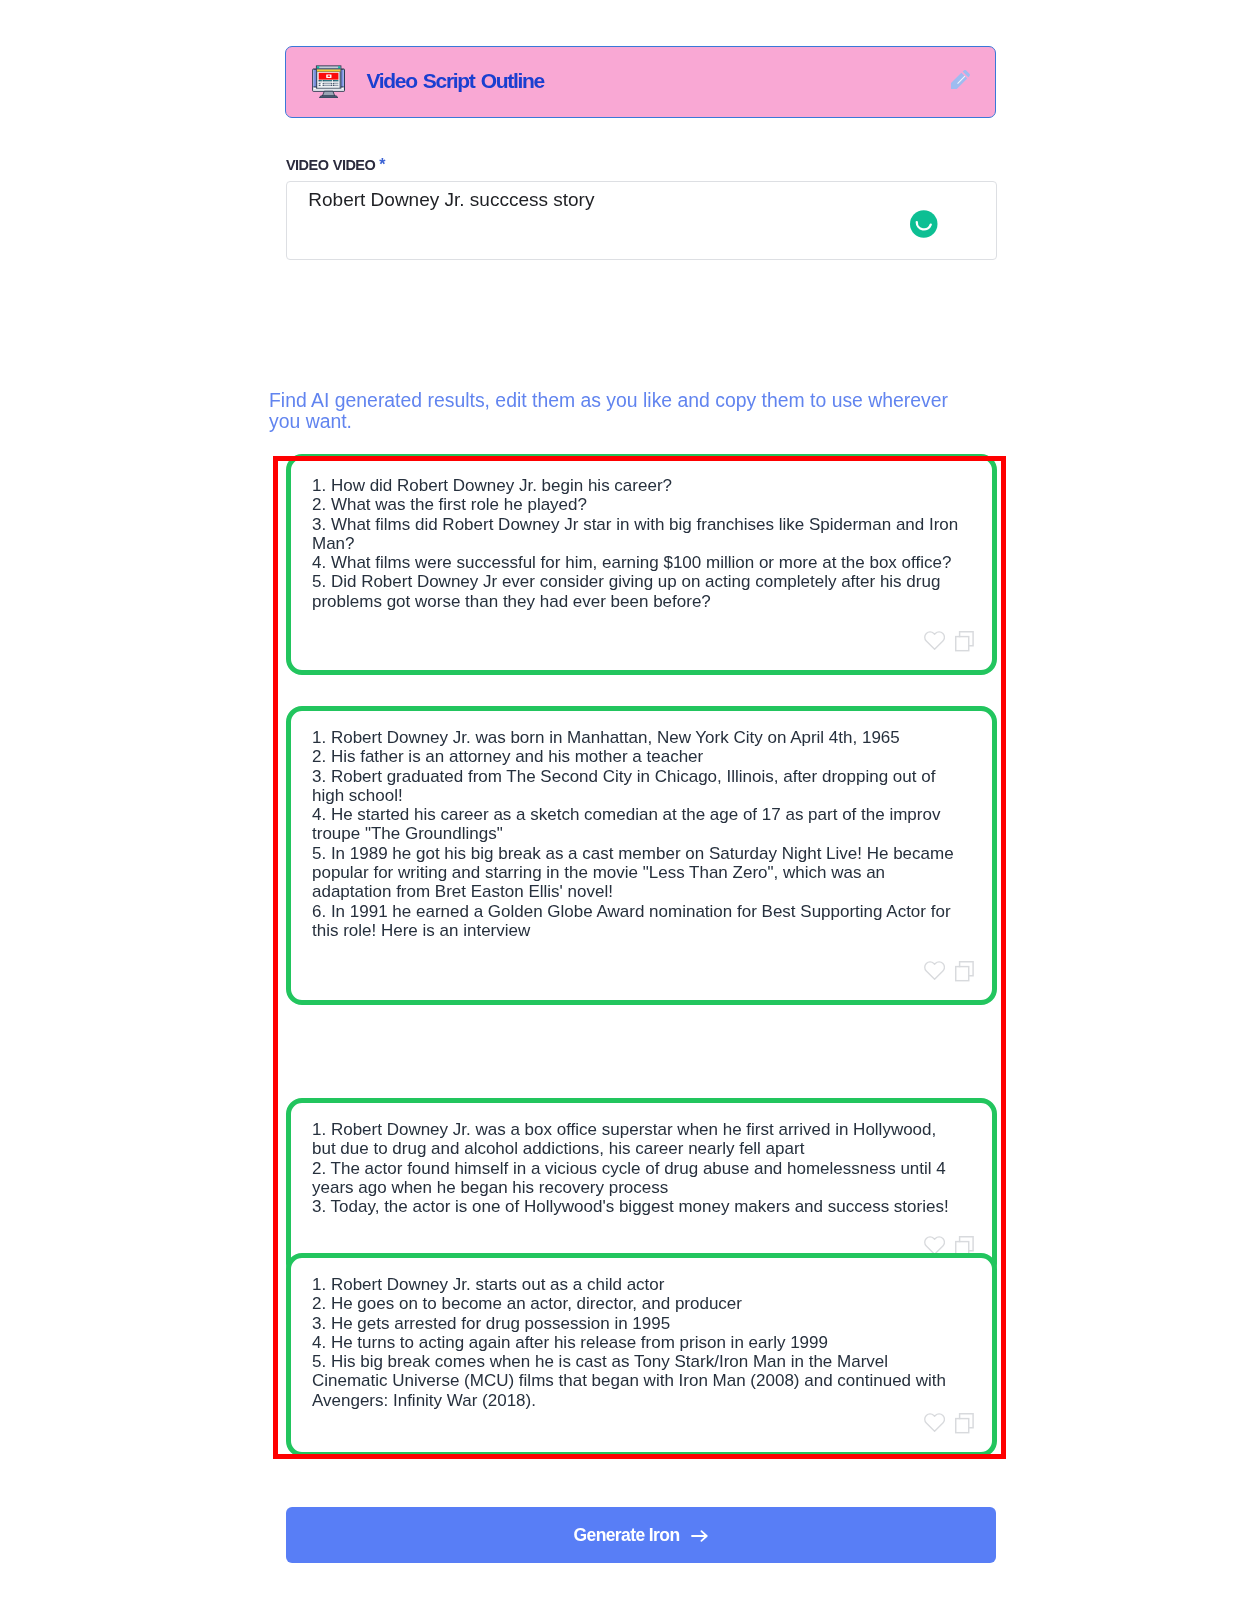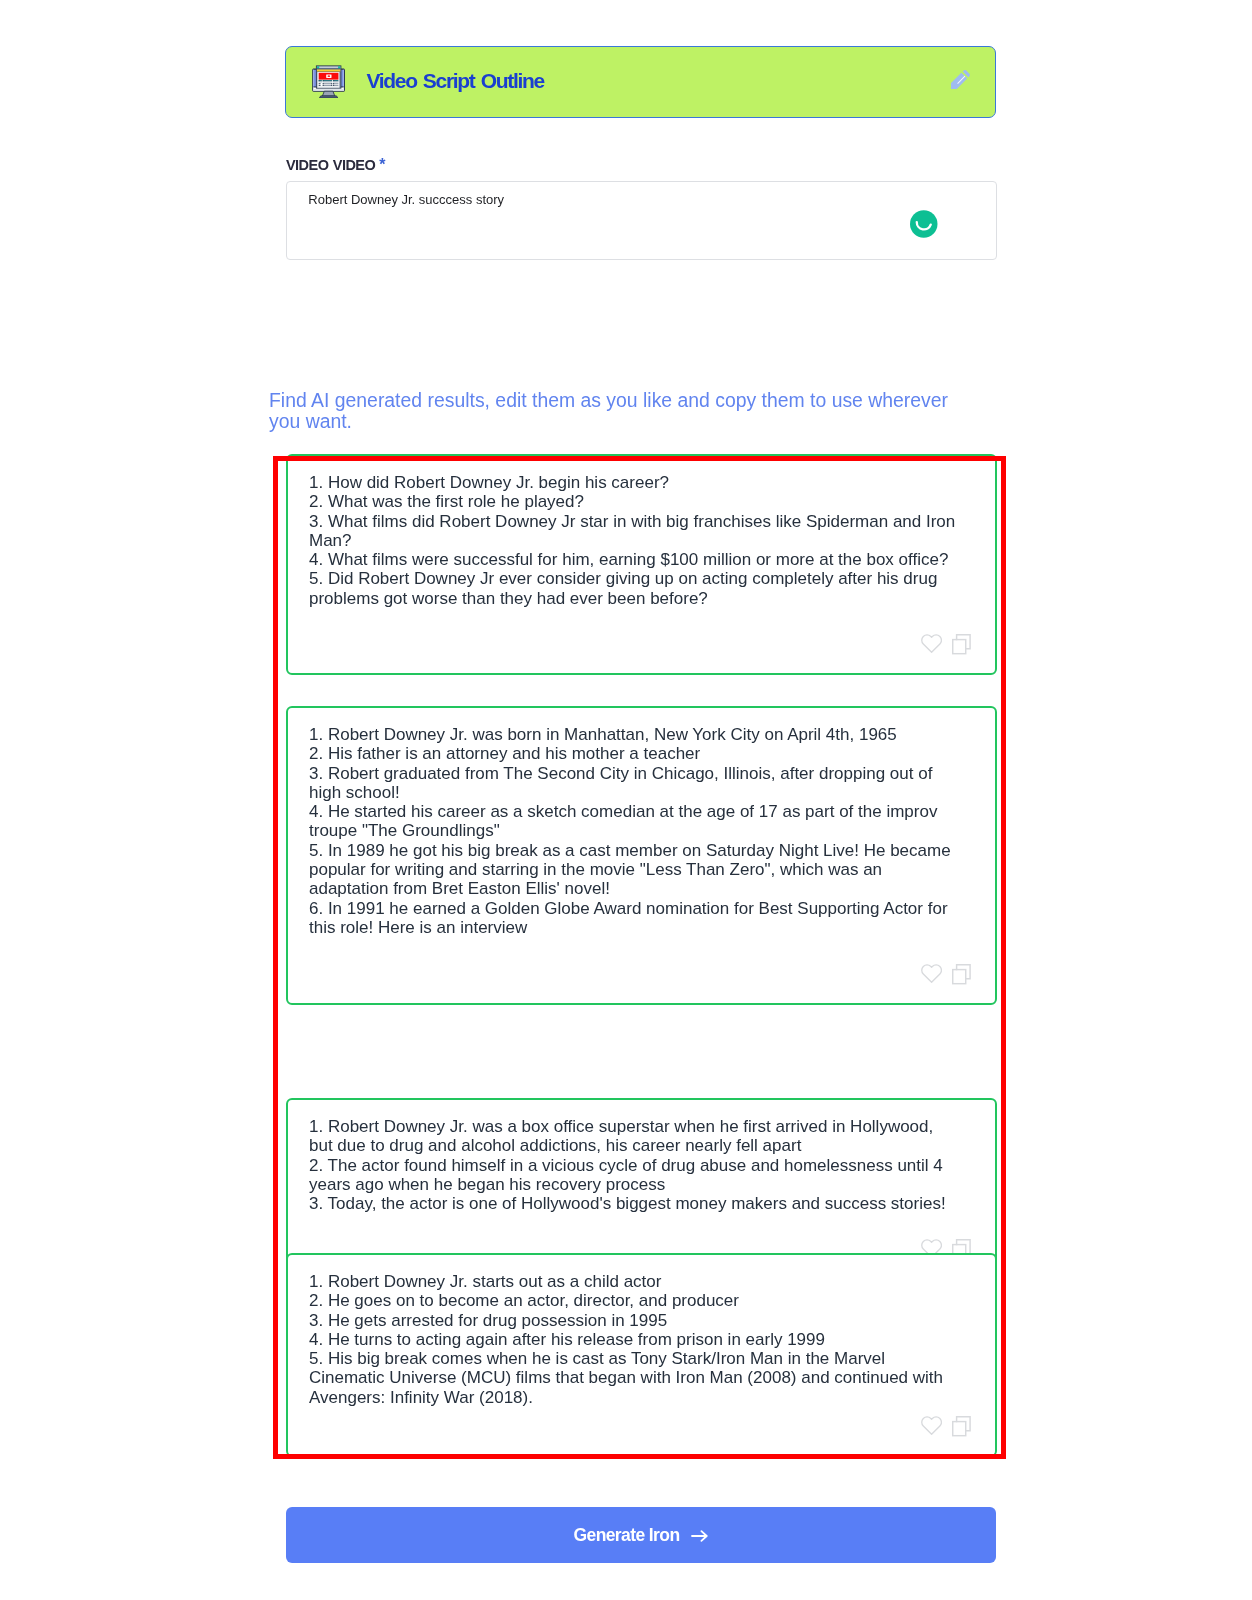--- a/index.html
+++ b/index.html
@@ -21,21 +21,21 @@
   }
   
   .header-card {
     position: absolute;
     left: 285.4px;
     top: 45.8px;
     width: 711px;
     height: 72.3px;
     border: 1.9px solid #3a78d8;
     border-radius: 7px;
-    background: #bef264;
+    background: #f9a8d4;
     box-sizing: border-box;
     display: flex;
     align-items: center;
   }
   .header-icon {
     position: absolute;
     left: 25.3px;
     top: 18.2px;
     width: 33px;
     height: 33px;
@@ -89,21 +89,21 @@
     height: 79px;
     border: 1px solid #dddfe3;
     border-radius: 4px;
     background: #ffffff;
     box-sizing: border-box;
   }
   .title-value {
     position: absolute;
     left: 21.5px;
     top: 7.5px;
-    font-size: 13px;
+    font-size: 19px;
     line-height: 20px;
     color: #1f2024;
   }
   .spinner {
     position: absolute;
     left: 623.5px;
     top: 28.3px;
     width: 27.5px;
     height: 28.0px;
   }
@@ -143,22 +143,22 @@
     font-size: 19.4px;
     line-height: 21px;
     color: #6184ef;
   }
 
   
   .card {
     position: absolute;
     left: 286px;
     width: 711px;
-    border: 2px solid #22c55e;
-    border-radius: 6px;
+    border: 5px solid #22c55e;
+    border-radius: 16px;
     background: #ffffff;
     box-sizing: border-box;
   }
   .card-text {
     position: absolute;
     left: 21px;
     top: 17px;
     width: 648px;
     font-size: 17px;
     line-height: 19.3px;

